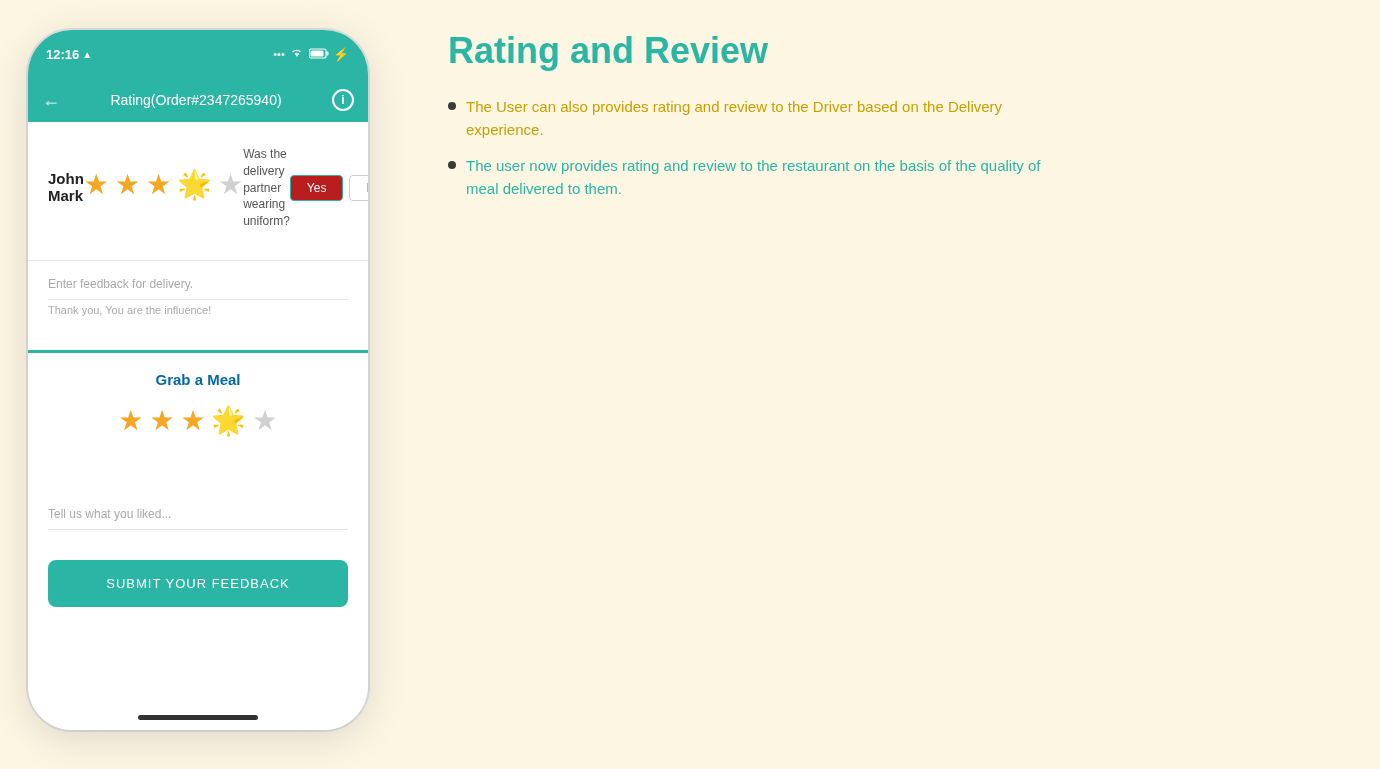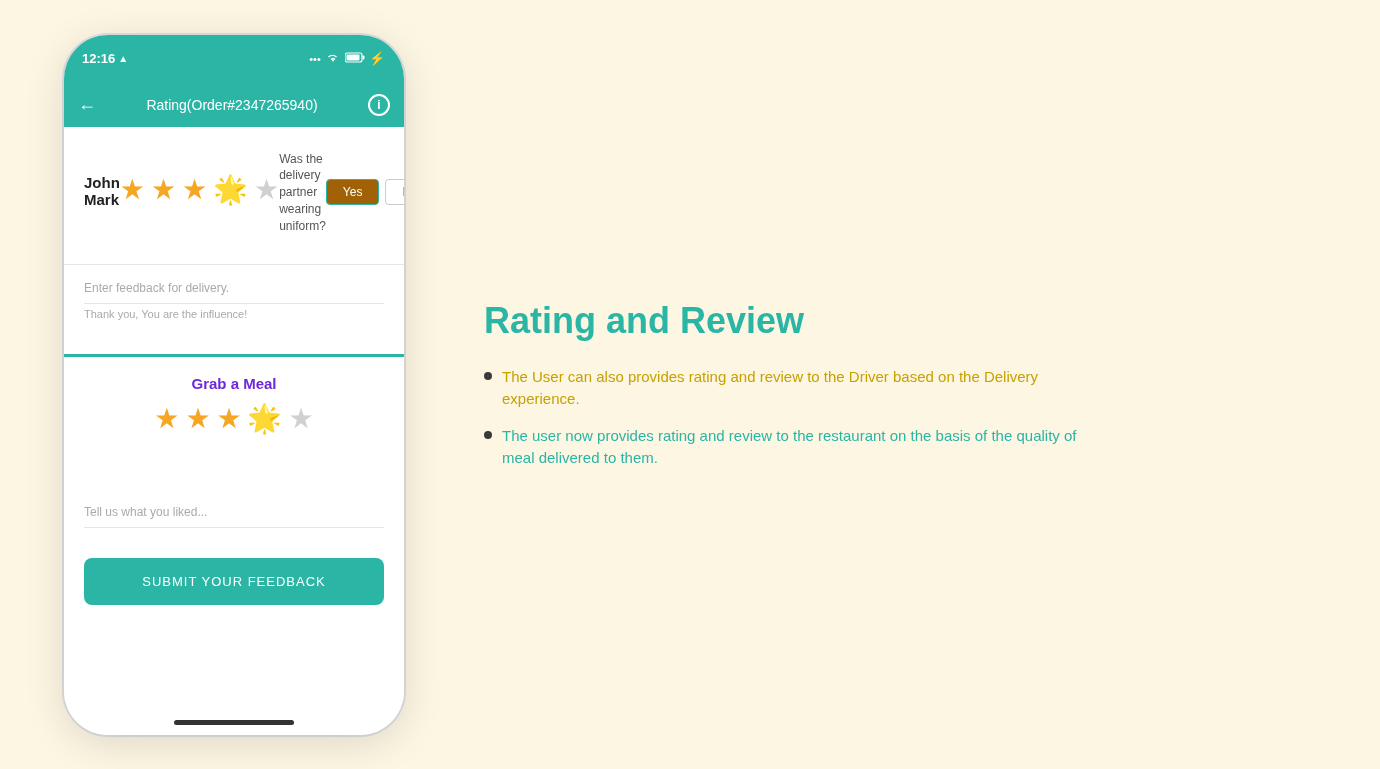--- a/index.html
+++ b/index.html
@@ -10,24 +10,24 @@
       background-color: #fdf6e3;
       font-family: -apple-system, BlinkMacSystemFont, 'Segoe UI', Arial, sans-serif;
       display: flex;
       align-items: center;
       justify-content: flex-start;
       overflow: hidden;
     }
 
     .page-container {
       display: flex;
-      align-items: center;
+      align-items: flex-start;
       width: 100%;
       height: 100%;
-      padding: 30px 64px;
+      padding: 30px 28px;
     }
 
     
     .phone-mockup {
       width: 340px;
       min-width: 340px;
       height: 700px;
       background: #fff;
       border-radius: 44px;
       box-shadow: 0 8px 40px rgba(0,0,0,0.13), 0 0 0 2px #e0e0e0;
@@ -160,21 +160,21 @@
       max-width: 160px;
       line-height: 1.4;
     }
 
     .yes-no-buttons {
       display: flex;
       gap: 6px;
     }
 
     .btn-yes {
-      background: #a16207;
+      background: #b91c1c;
       color: #fff;
       border: 1px solid #2ab5a5;
       border-radius: 4px;
       padding: 5px 16px;
       font-size: 12px;
       cursor: pointer;
     }
 
     .btn-no {
       background: #fff;
@@ -227,22 +227,22 @@
     .restaurant-section {
       padding: 8px 20px 10px;
       display: flex;
       flex-direction: column;
       align-items: center;
     }
 
     .restaurant-name {
       font-size: 15px;
       font-weight: 700;
-      color: #6d28d9;
-      margin-bottom: 10px;
+      color: #0369a1;
+      margin-bottom: 16px;
     }
 
     
     .restaurant-feedback {
       width: 100%;
       padding: 8px 0;
     }
 
     .restaurant-feedback-label {
       font-size: 12px;

